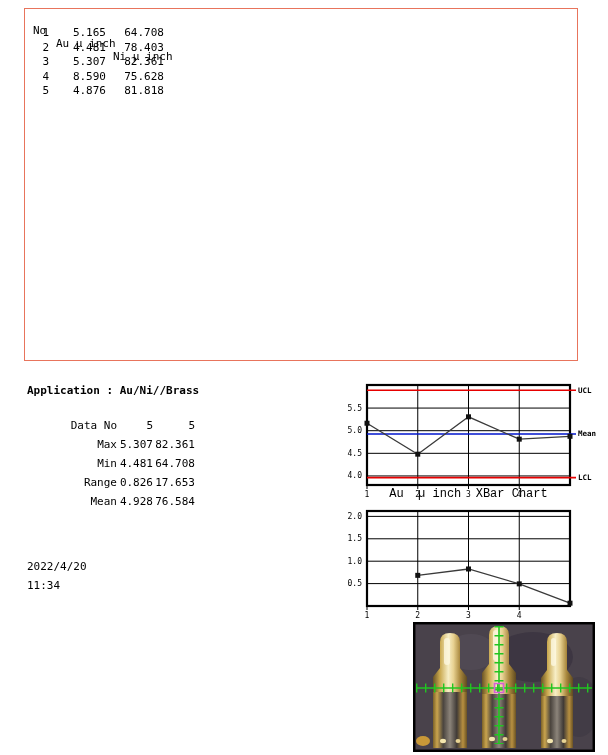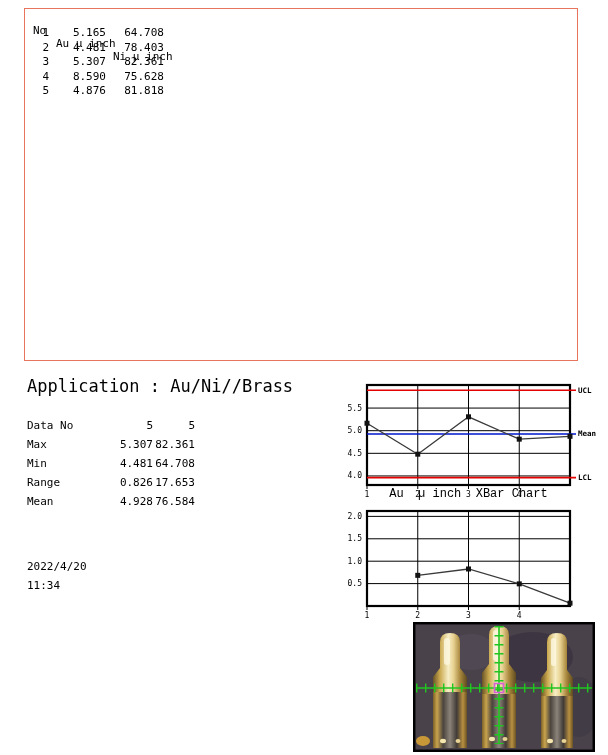--- a/index.html
+++ b/index.html
@@ -12,24 +12,24 @@
     position:absolute;left:24px;top:8px;width:554px;height:353px;
     border:1px solid #e8745c;box-sizing:border-box;
   }
   .meas-table{position:absolute;left:6px;top:2px;font-size:11px;}
   .meas-header{position:relative;height:15px;white-space:pre;}
   .meas-header .h1{position:absolute;left:2px;}
   .meas-header .h2{position:absolute;left:25px;}
   .meas-header .h3{position:absolute;left:82px;}
   .mrow{display:grid;grid-template-columns:18px 57px 58px;line-height:14.6px;}
   .mrow span{text-align:right;white-space:pre;}
-  .app-line{position:absolute;left:27px;top:376px;font-size:17px;}
+  .app-line{position:absolute;left:27px;top:384px;font-size:11px;font-weight:bold;}
   .stats{position:absolute;left:27px;top:416px;font-size:11px;}
   .srow{display:grid;grid-template-columns:90px 36px 42px;line-height:19px;}
-  .srow .lbl{text-align:left;}
+  .srow .lbl{text-align:right;}
   .srow .v{text-align:right;}
   .datetime{position:absolute;left:27px;top:557px;font-size:11px;line-height:19px;}
   .chart{position:absolute;left:337px;}
   .chart1{top:380px;}
   .chart2{top:505px;}
   .chart-title{
     position:absolute;left:337px;top:487px;width:263px;height:14px;
     text-align:center;font-size:12px;white-space:pre;font-family:Liberation Mono, monospace;
   }
   .photo{position:absolute;left:413px;top:622px;}

